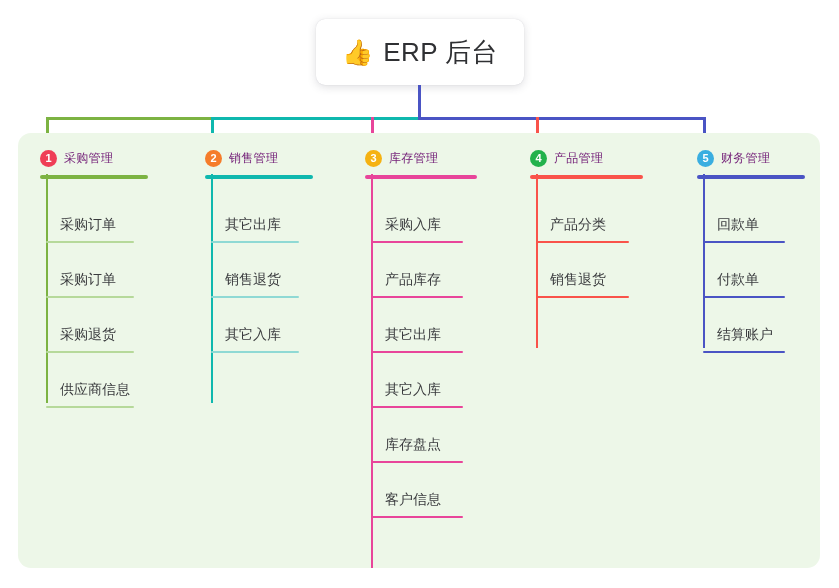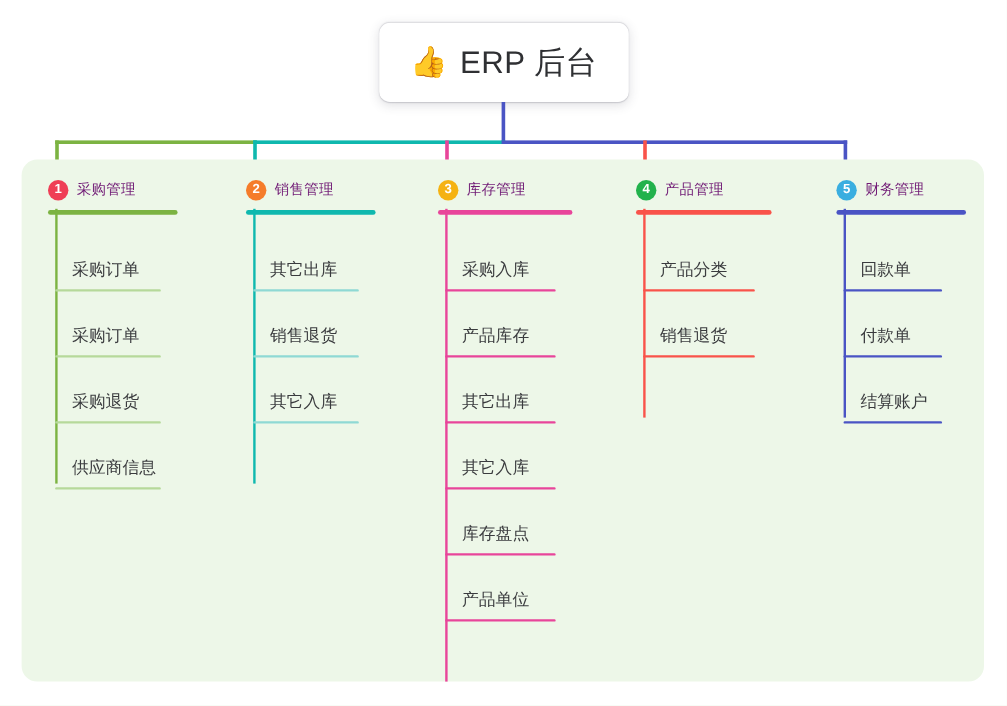--- a/index.html
+++ b/index.html
@@ -227,21 +227,21 @@
           </div>
           <div class="item">
             <span class="item-label">其它入库</span>
             <div class="item-rule" style="background: rgb(232, 69, 154); width: 92px;"></div>
           </div>
           <div class="item">
             <span class="item-label">库存盘点</span>
             <div class="item-rule" style="background: rgb(232, 69, 154); width: 92px;"></div>
           </div>
           <div class="item">
-            <span class="item-label">产品单位</span>
+            <span class="item-label">客户信息</span>
             <div class="item-rule" style="background: rgb(232, 69, 154); width: 92px;"></div>
           </div>
         </div>
       </div>
       <div class="column" style="left: 530px; width: 115px;">
         <div class="col-head">
           <span class="badge" style="background: rgb(34, 178, 76);">4</span>
           <span class="col-title">产品管理</span>
         </div>
         <div class="head-rule" style="background: rgb(249, 83, 74); width: 113px;"></div>

